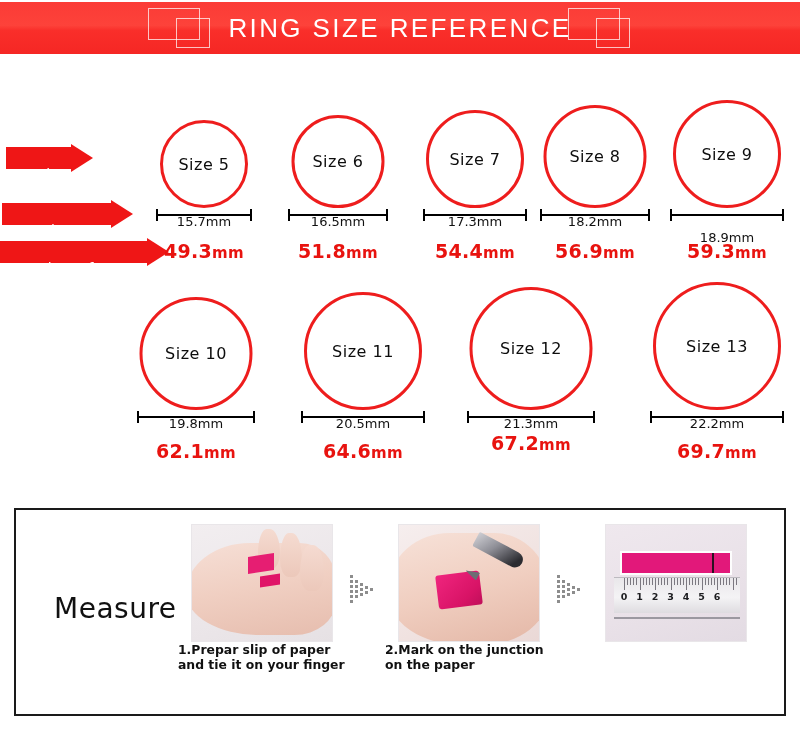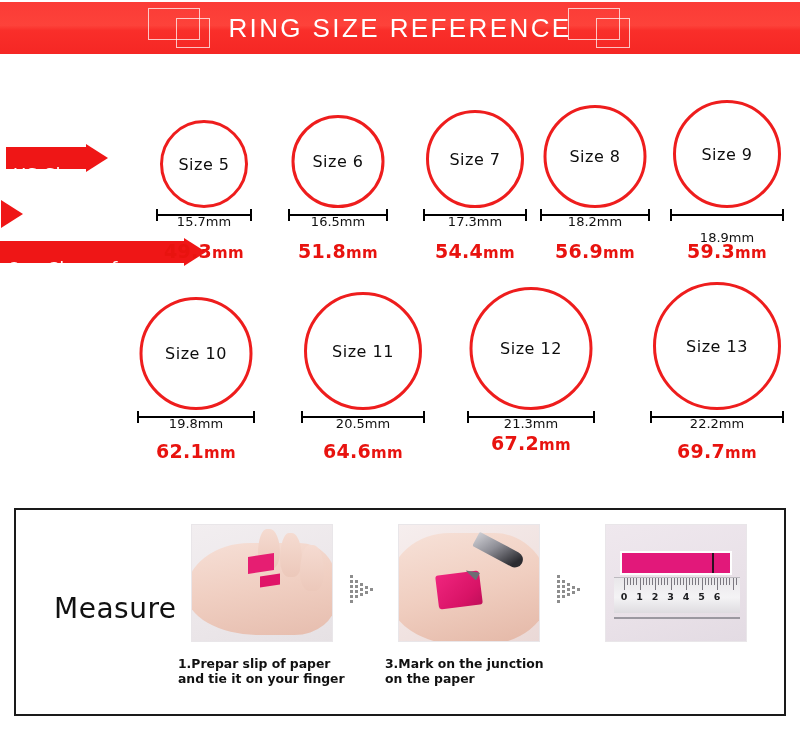--- a/index.html
+++ b/index.html
@@ -43,21 +43,21 @@
 
   
   .arrow-label {
     position: absolute; height: 22px; display: flex; align-items: center;
   }
   .arrow-label .body {
     height: 22px; background: #ef1616; display: flex; align-items: center;
     padding: 0 5px 0 7px;
   }
   .arrow-label .body span {
-    color: #ffffff; font-size: 18px; white-space: nowrap;
+    color: #ffffff; font-size: 14px; white-space: nowrap;
     font-family: "DejaVu Sans", sans-serif; letter-spacing: 0.2px; margin-top: 32px;
   }
   .arrow-label .head {
     width: 0; height: 0;
     border-top: 14px solid transparent;
     border-bottom: 14px solid transparent;
     border-left: 22px solid #ef1616;
     margin-left: -1px;
   }
   .lbl-us    { left: 6px;  top: 147px; }
@@ -110,21 +110,21 @@
     position: absolute; left: 38px; top: 82px;
     font-size: 28px; color: #111; letter-spacing: 0.5px;
     font-family: "DejaVu Sans", sans-serif;
   }
   .step { position: absolute; top: 14px; width: 148px; }
   .step-img {
     width: 142px; height: 118px; margin: 0 auto;
     border: 1px solid #e9e6e9; position: relative; overflow: hidden;
   }
   .step-cap {
-    margin-top: 14px; text-align: left; font-size: 12.4px; color: #111;
+    margin-top: 0; text-align: left; font-size: 12.4px; color: #111;
     line-height: 1.22; font-family: "DejaVu Sans", sans-serif; font-weight: bold;
     white-space: pre-line;
   }
   .step1 { left: 172px; }
   .step2 { left: 379px; }
   .step3 { left: 586px; }
   .step1 .step-cap, .step2 .step-cap, .step3 .step-cap { margin-left: -10px; width: 172px; }
 
   
   .sep {
@@ -223,20 +223,23 @@
   </div>
 
 
   <div class="arrow-label lbl-us">
     <div class="body">
         <span>US Size</span>
       </div>
     <div class="head"></div>
   </div>
   <div class="arrow-label lbl-dia">
+    <div class="body">
+        <span>Our Diameter</span>
+      </div>
     <div class="head"></div>
   </div>
   <div class="arrow-label lbl-circ">
     <div class="body">
         <span>Our Circumference</span>
       </div>
     <div class="head"></div>
   </div>
 
   <div id="rings">
@@ -391,21 +394,21 @@
     </div>
 
     <div class="step step2">
       <div class="step-img">
         <div class="ph-bg2"></div>
         <div class="hand2"></div>
         <div class="strip2"></div>
         <div class="pen2"></div>
         <div class="pentip2"></div>
       </div>
-      <div class="step-cap">3.Mark on the junction
+      <div class="step-cap">2.Mark on the junction
 on the paper</div>
     </div>
 
     <div class="sep sep2">
       <svg width="26" height="34" viewBox="0 0 26 34" aria-hidden="true">
         <g fill="#8d8d8d">
           <rect x="1" y="3" width="3" height="3"></rect>
             <rect x="1" y="8" width="3" height="3"></rect>
           <rect x="1" y="13" width="3" height="3"></rect>
             <rect x="1" y="18" width="3" height="3"></rect>

